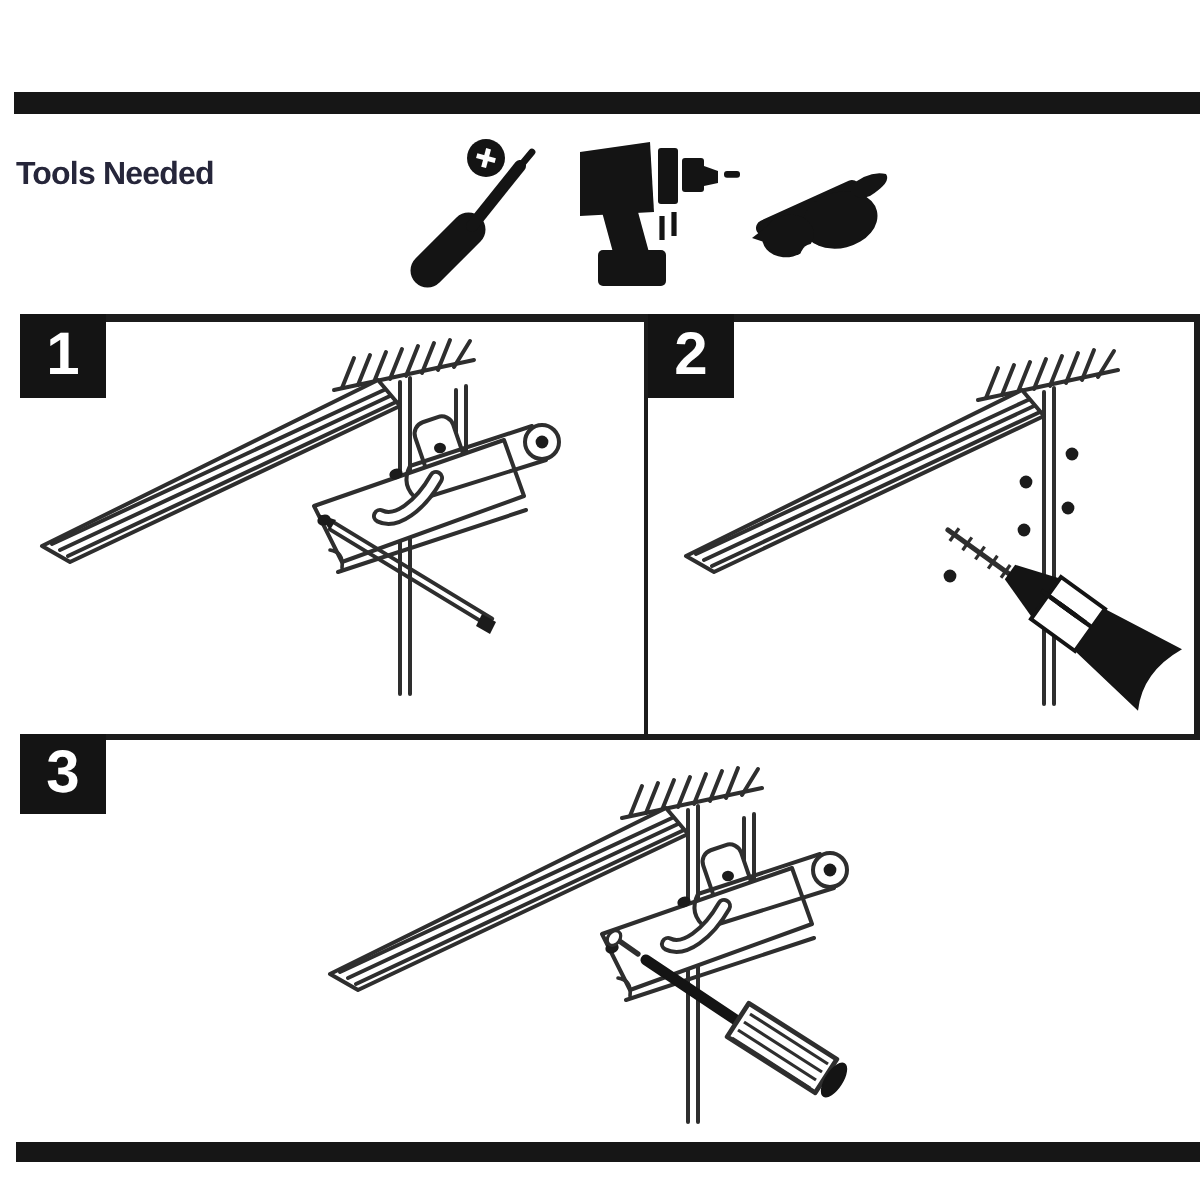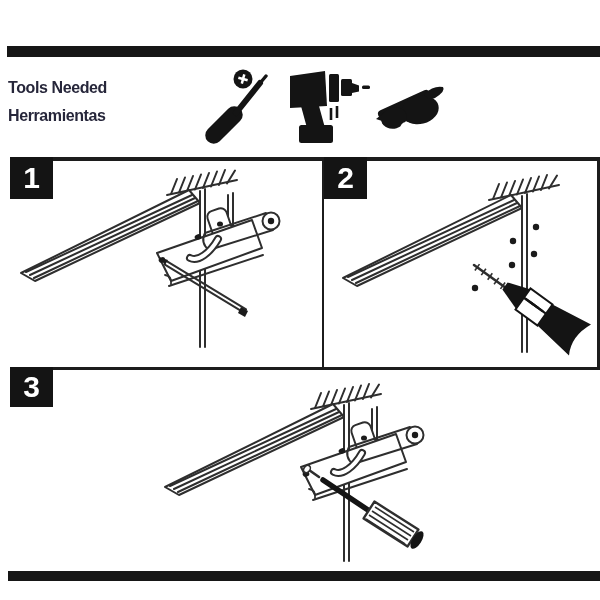--- a/index.html
+++ b/index.html
@@ -103,21 +103,20 @@
         <ellipse cx="179" cy="68" rx="3.4" ry="2.7" transform="rotate(-19 179 68)" fill="#1b1b1b" stroke="none"></ellipse>
       </g>
     </defs>
   </svg>
 
   <div class="bar topbar"></div>
 
   <div>
     <div class="tools-text">
       <div>Tools Needed</div>
-      <div>Herramientas</div>
     </div>
 
     <svg class="tool-icon icon-screwdriver" width="70" height="92" viewBox="0 0 70 92">
       <rect x="-8.5" y="-23" width="17" height="46" rx="8.5" fill="#141414" transform="translate(24,66) rotate(45)"></rect>
       <path d="M36,54 L60,24" stroke="#141414" stroke-width="6" stroke-linecap="round"></path>
       <path d="M56,29 L66,17" stroke="#141414" stroke-width="3.4" stroke-linecap="round"></path>
       <circle cx="43" cy="20" r="9.5" fill="#141414"></circle>
       <g transform="rotate(15 43 20)">
         <rect x="38.2" y="18.8" width="9.6" height="2.5" fill="#ffffff"></rect>
         <rect x="41.8" y="15.2" width="2.5" height="9.6" fill="#ffffff"></rect>

